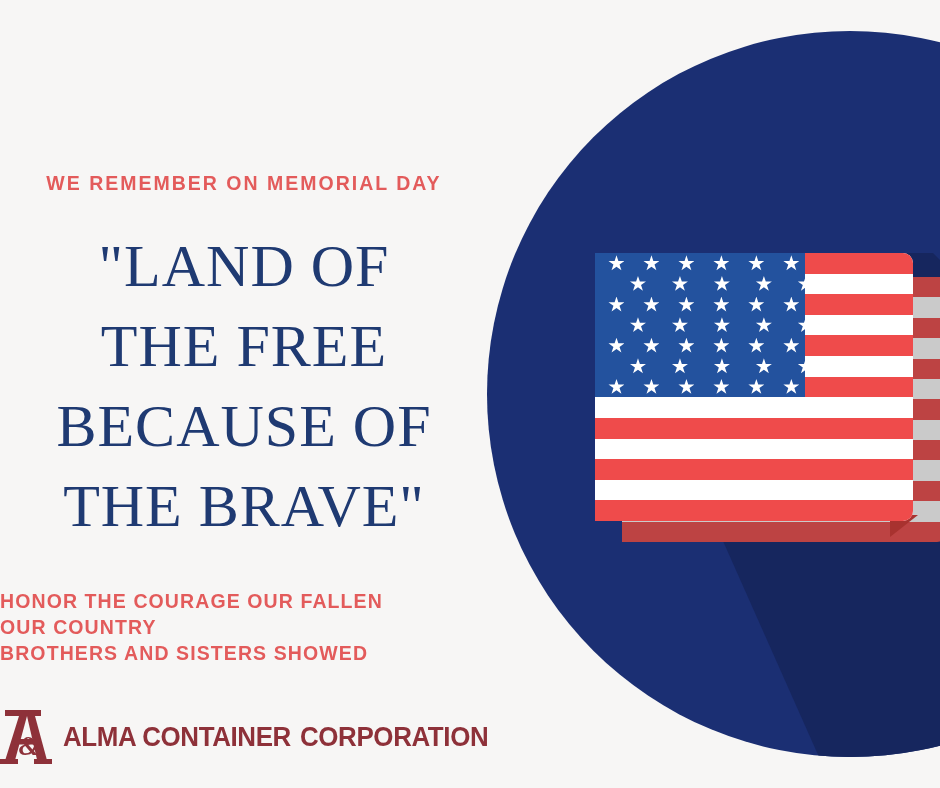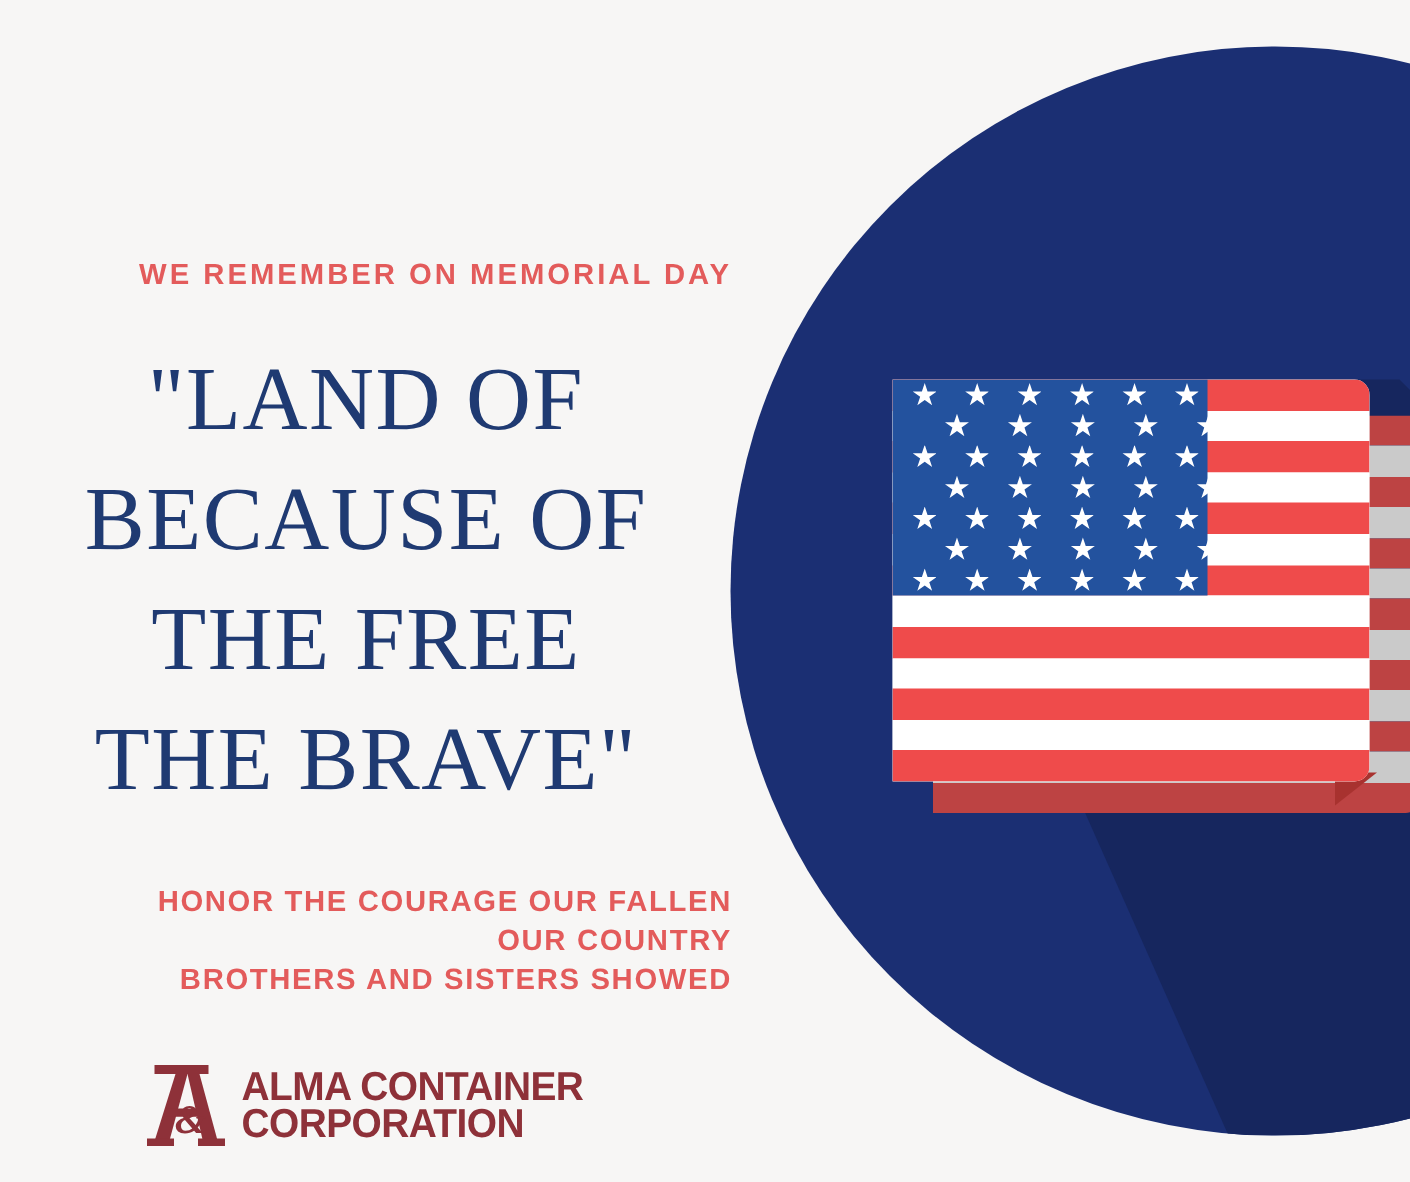--- a/index.html
+++ b/index.html
@@ -134,21 +134,21 @@
     top: 0;
     width: 488px;
     height: 788px;
   }
 
   .eyebrow {
     position: absolute;
     left: 0;
     top: 172px;
     width: 488px;
-    text-align: right;
+    text-align: center;
     color: #e35b5b;
     font-family: "Liberation Sans", sans-serif;
     font-size: 19.5px;
     font-weight: 700;
     letter-spacing: 2.0px;
     white-space: nowrap;
   }
 
   .headline {
     position: absolute;
@@ -163,21 +163,21 @@
     letter-spacing: 1px;
     font-weight: 400;
   }
   .headline .hl-line { display: block; white-space: nowrap; }
 
   .subline {
     position: absolute;
     left: 0;
     top: 588px;
     width: 488px;
-    text-align: right;
+    text-align: left;
     color: #e35b5b;
     font-family: "Liberation Sans", sans-serif;
     font-size: 19.5px;
     font-weight: 700;
     letter-spacing: 1.1px;
     line-height: 26px;
   }
   .subline .sub-line { display: block; white-space: nowrap; }
 
   
@@ -191,21 +191,21 @@
     justify-content: center;
     gap: 9px;
   }
   .logo-mark {
     width: 62px;
     height: 60px;
     flex: 0 0 auto;
   }
   .logo-text {
     display: flex;
-    flex-direction: column;
+    flex-direction: row;
     justify-content: center;
     line-height: 0.92;
   }
   .logo-text span {
     color: #8e3139;
     font-family: "Liberation Sans", sans-serif;
     font-weight: 700;
     font-size: 27px;
     letter-spacing: -0.4px;
     transform: scaleX(0.96);
@@ -316,22 +316,22 @@
       </div>
     </div>
   </div>
 
   <div class="text-col">
 
     <div class="eyebrow">WE REMEMBER ON MEMORIAL DAY</div>
 
     <div class="headline">
       <span class="hl-line">"LAND OF</span>
+      <span class="hl-line">THE FREE</span>
       <span class="hl-line">BECAUSE OF</span>
-      <span class="hl-line">THE FREE</span>
       <span class="hl-line">THE BRAVE"</span>
     </div>
 
     <div class="subline">
       <span class="sub-line">HONOR THE COURAGE OUR FALLEN</span>
       <span class="sub-line">OUR COUNTRY</span>
       <span class="sub-line">BROTHERS AND SISTERS SHOWED</span>
     </div>
 
     <div class="logo">

